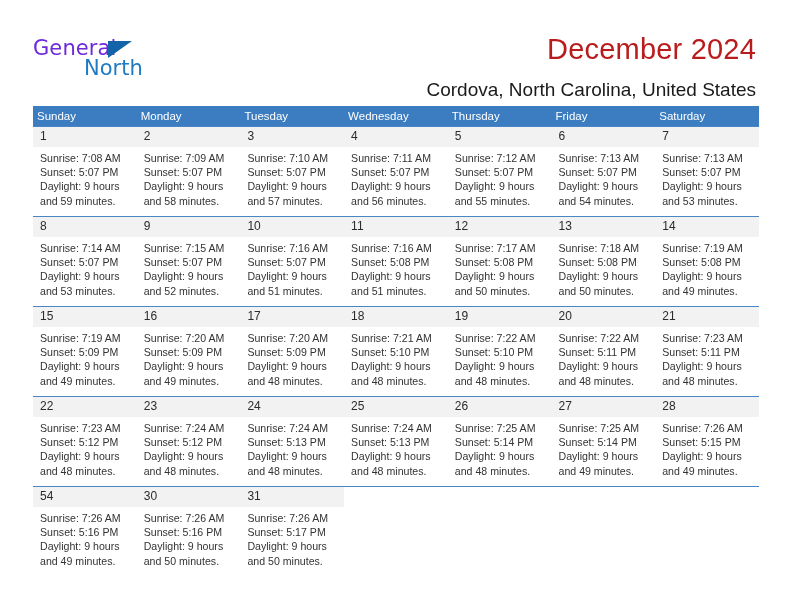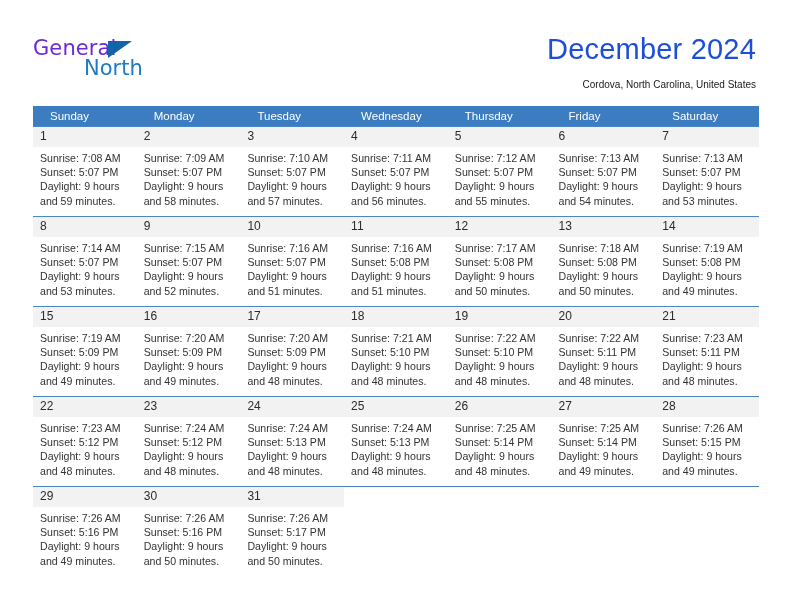--- a/index.html
+++ b/index.html
@@ -62,51 +62,51 @@
     height: 0;
     border-left: 24px solid #1363a8;
     border-bottom: 17px solid transparent;
   }
   .title {
     position: absolute;
     right: 36px;
     top: 33px;
     font-size: 29px;
     font-weight: 400;
-    color: #1d4ed8;
+    color: #b91c1c;
     letter-spacing: .2px;
     white-space: nowrap;
     text-align: right;
   }
   .subtitle {
     position: absolute;
     right: 36px;
     top: 79px;
-    font-size: 10px;
+    font-size: 19px;
     font-weight: 400;
     color: #1a1a1a;
     white-space: nowrap;
     text-align: right;
   }
   
   .calendar {
     position: absolute;
     left: 33px;
     top: 106px;
     width: 726px;
     border-collapse: collapse;
     table-layout: fixed;
   }
   .calendar th {
     background: #3b7dc0;
     color: #ffffff;
     font-size: 11.5px;
     font-weight: 400;
     text-align: left;
-    padding: 4px 0 4px 17px;
+    padding: 4px 0 4px 4px;
     height: 12px;
     border: none;
   }
   .calendar td {
     vertical-align: top;
     padding: 0;
     height: 89px;
     border-top: 1px solid #4a86c5;
     background: #ffffff;
   }
@@ -424,21 +424,21 @@
             <div>Sunrise: 7:26 AM</div>
             <div>Sunset: 5:15 PM</div>
             <div>Daylight: 9 hours</div>
             <div>and 49 minutes.</div>
           </div>
         </td>
       </tr>
 
       <tr>
         <td>
-          <div class="daynum">29</div>
+          <div class="daynum">54</div>
           <div class="cellbody">
             <div>Sunrise: 7:26 AM</div>
             <div>Sunset: 5:16 PM</div>
             <div>Daylight: 9 hours</div>
             <div>and 49 minutes.</div>
           </div>
         </td>
         <td>
           <div class="daynum">30</div>
           <div class="cellbody">

